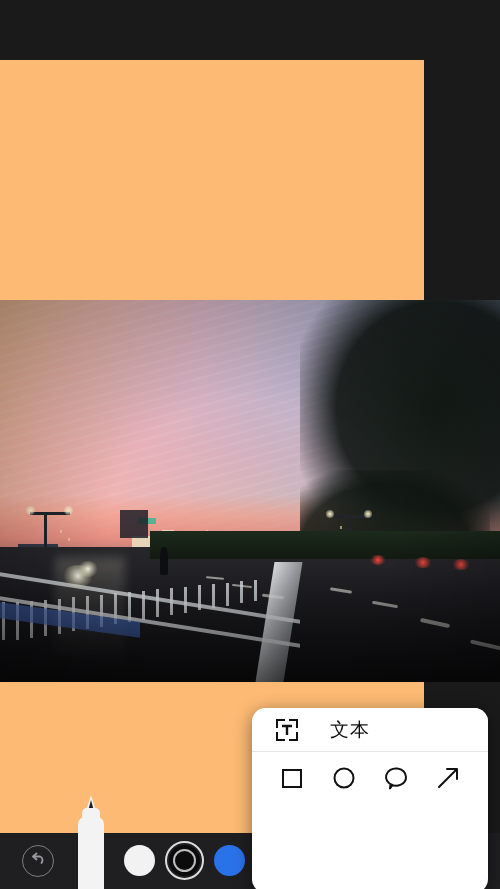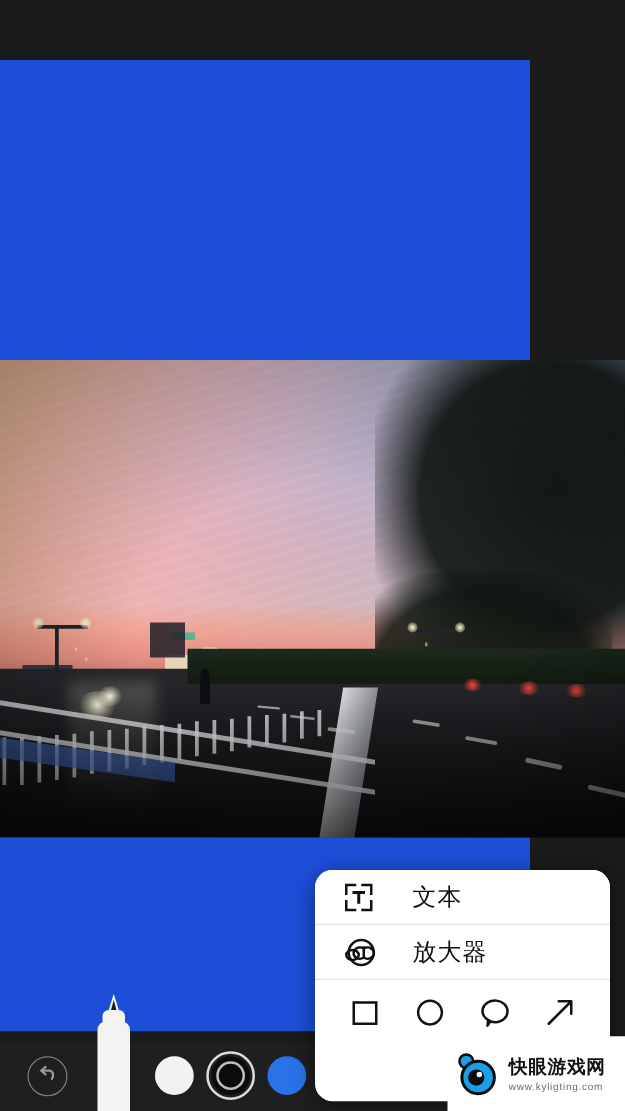--- a/index.html
+++ b/index.html
@@ -34,23 +34,23 @@
   .hdr-btn.bold { font-weight:bold; }
   .hdr-title {
     position:absolute; left:0; right:0; top:0; bottom:0;
     display:flex; align-items:center; justify-content:center;
     font-size:19px; color:#f2f2f2; letter-spacing:1px;
     pointer-events:none;
   }
 
   
   .canvas-area {
-    position:absolute; top:48px; left:0;
+    position:absolute; top:60px; left:0;
     width:424px; height:777px;
-    background:#1d4ed8;
+    background:#fdba74;
   }
 
   
   .photo {
     position:absolute; top:240px; left:0;
     width:500px; height:382px;
     overflow:hidden;
     background:#0a0c12;
   }
   .sky {
@@ -425,30 +425,20 @@
         <span class="mi-icon">
           <svg width="26" height="26" viewBox="0 0 26 26">
             <path d="M3 3 h7 M16 3 h7 M3 23 h7 M16 23 h7 M3 3 v7 M3 16 v7 M23 3 v7 M23 16 v7" stroke="#111" stroke-width="2" fill="none" stroke-linecap="square"></path>
             <path d="M8 9 h10 M13 9 v9" stroke="#111" stroke-width="2.4" fill="none"></path>
           </svg>
         </span>
         <span class="mi-label">文本</span>
       </div>
 
 
-      <div class="menu-row">
-        <span class="mi-icon">
-          <svg width="28" height="26" viewBox="0 0 28 26">
-            <circle cx="15" cy="13" r="10" stroke="#111" stroke-width="2" fill="none"></circle>
-            <path d="M17 8 v10 M17 10 a5 4.5 0 1 0 0 7 a5 4.5 0 1 0 0 -7" stroke="#111" stroke-width="2" fill="none"></path>
-            <ellipse cx="8" cy="15" rx="5" ry="4" stroke="#111" stroke-width="2" fill="none"></ellipse>
-          </svg>
-        </span>
-        <span class="mi-label">放大器</span>
-      </div>
 
       <div class="shape-row">
         <span class="shape-btn">
           <svg width="26" height="26" viewBox="0 0 26 26">
             <rect x="4" y="5" width="18" height="17" stroke="#111" stroke-width="2" fill="none"></rect>
           </svg>
         </span>
         <span class="shape-btn">
           <svg width="26" height="26" viewBox="0 0 26 26">
             <circle cx="13" cy="13" r="9.5" stroke="#111" stroke-width="2" fill="none"></circle>
@@ -491,28 +481,14 @@
     <div class="swatches">
       <span class="swatch" style="background:#f2f2f2"></span>
       <span class="swatch selected" style="background:#0b0b0b"></span>
       <span class="swatch" style="background:#2a72e8"></span>
       <span class="swatch" style="background:#4dc45e"></span>
       <span class="swatch" style="background:#f0c420"></span>
       <span class="swatch" style="background:#ee3346"></span>
     </div>
   </div>
 
-  <div class="watermark">
-    <span class="wm-logo">
-      <svg width="38" height="38" viewBox="0 0 38 38">
-        <circle cx="9" cy="9" r="5.5" fill="#1a9ee8" stroke="#0b0b0b" stroke-width="2"></circle>
-        <circle cx="18.5" cy="22" r="13" fill="#1a9ee8" stroke="#0b0b0b" stroke-width="2.4"></circle>
-        <circle cx="17" cy="22" r="6.5" fill="#0b0b0b"></circle>
-        <circle cx="19.5" cy="19.5" r="2.2" fill="#ffffff"></circle>
-      </svg>
-    </span>
-    <span class="wm-text">
-      <div class="wm-title">快眼游戏网</div>
-      <div class="wm-url">www.kyligting.com</div>
-    </span>
-  </div>
 
 </div>
 
 </body></html>

